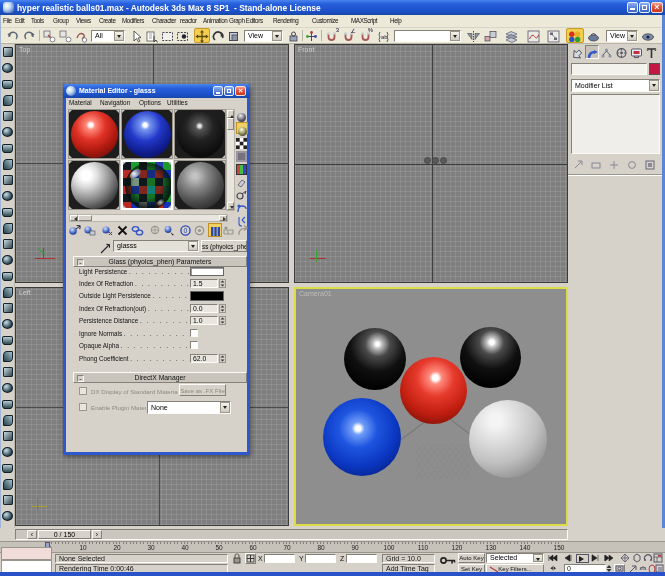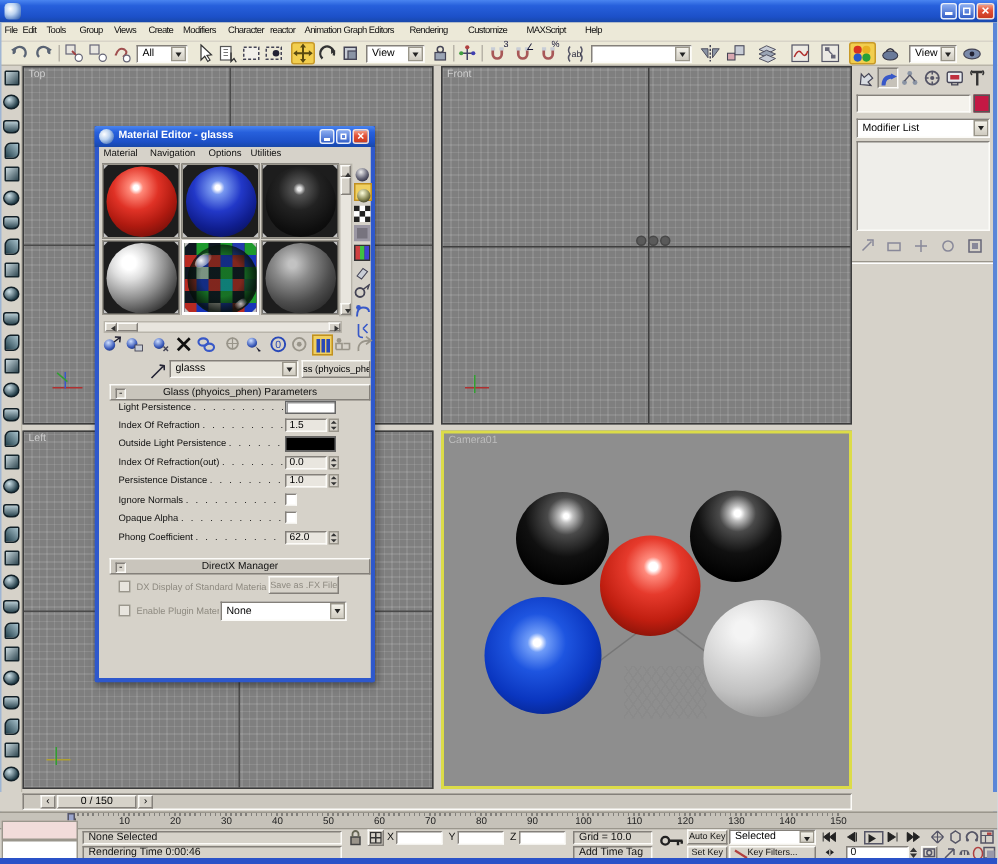--- a/index.html
+++ b/index.html
@@ -12,20 +12,21 @@
 .cArr:after{content:"";position:absolute;left:2px;top:3px;border:2.5px solid transparent;border-top:3.5px solid #222}
 .vp-grid{background-color:#7f7f7f;background-image:repeating-linear-gradient(0deg,rgba(255,255,255,.10) 0 1px,transparent 1px 5px),repeating-linear-gradient(90deg,rgba(255,255,255,.10) 0 1px,transparent 1px 5px)}
 .vplabel{position:absolute;left:3px;top:1px;font-size:7px;color:#cfcfcf}
 .tbico{position:absolute;width:13px;height:13px;border-radius:2px}
 </style></head>
 <body>
 <div id="root">
 
 <div class="abs" style="left:0;top:0;width:665px;height:15px;background:linear-gradient(180deg,#4A85F0 0%,#2760DC 25%,#1C50C8 75%,#1848A8 100%)">
   <div class="abs" style="left:3px;top:2px;width:11px;height:11px;background:radial-gradient(circle at 35% 35%,#fff,#bcd3f0 40%,#5a82c4 75%,#2a4a88);border-radius:3px"></div>
+  <div class="abs" style="left:17px;top:2.5px;font-size:8.4px;font-weight:bold;color:#fff;letter-spacing:0px">hyper realistic balls01.max - Autodesk 3ds Max 8 SP1&nbsp; - Stand-alone License</div>
   <div class="abs" style="left:627px;top:2px;width:11px;height:11px;background:linear-gradient(180deg,#8AACF0,#3560C8);border:1px solid #E8EEFA;border-radius:2px">
         <div class="abs" style="left:2px;bottom:2px;width:5px;height:2px;background:#fff"></div>
       </div>
   <div class="abs" style="left:639px;top:2px;width:11px;height:11px;background:linear-gradient(180deg,#8AACF0,#3560C8);border:1px solid #E8EEFA;border-radius:2px">
         <div class="abs" style="left:2px;top:2px;width:5px;height:5px;border:1px solid #fff"></div>
       </div>
   <div class="abs" style="left:651px;top:2px;width:12px;height:11px;background:linear-gradient(180deg,#F2A28A,#E25037 45%,#C83A20);border:1px solid #F5E0D8;border-radius:2px;color:#fff;font-size:9px;font-weight:bold;text-align:center;line-height:8px">×</div>
 </div>
 <div class="abs" style="left:0;top:15px;width:665px;height:13px;background:#ECE9D8;border-bottom:1px solid #D8D4C8;font-size:6.3px;color:#111;letter-spacing:-0.4px">
       <span class="abs" style="left:3px;top:2px">File</span>

